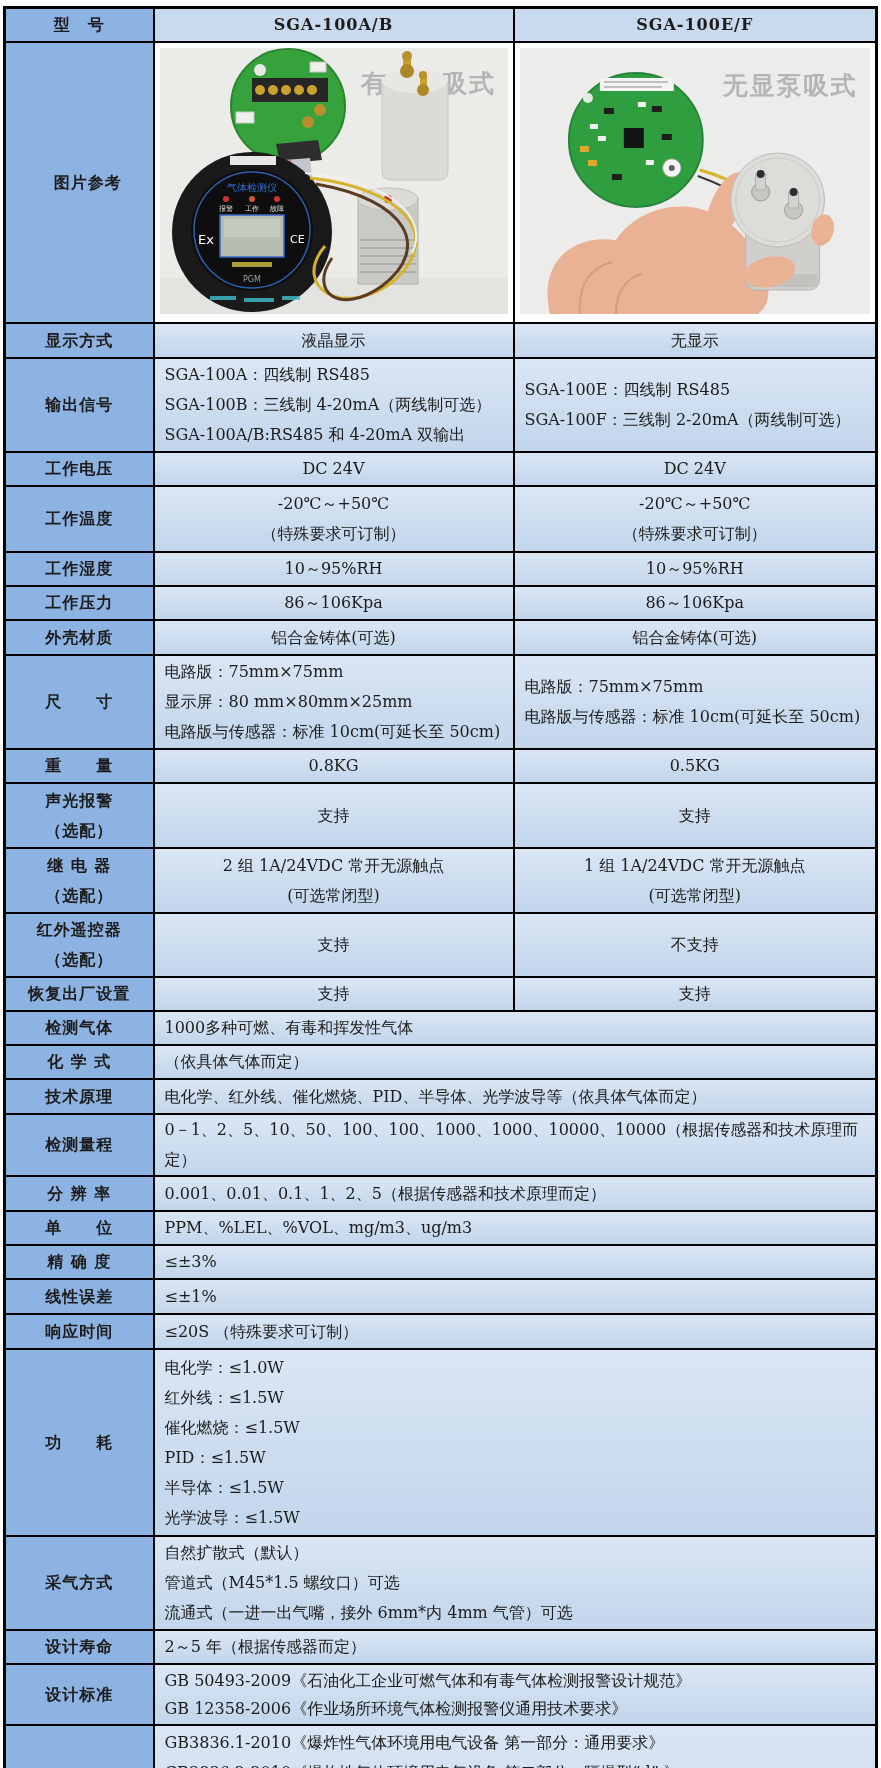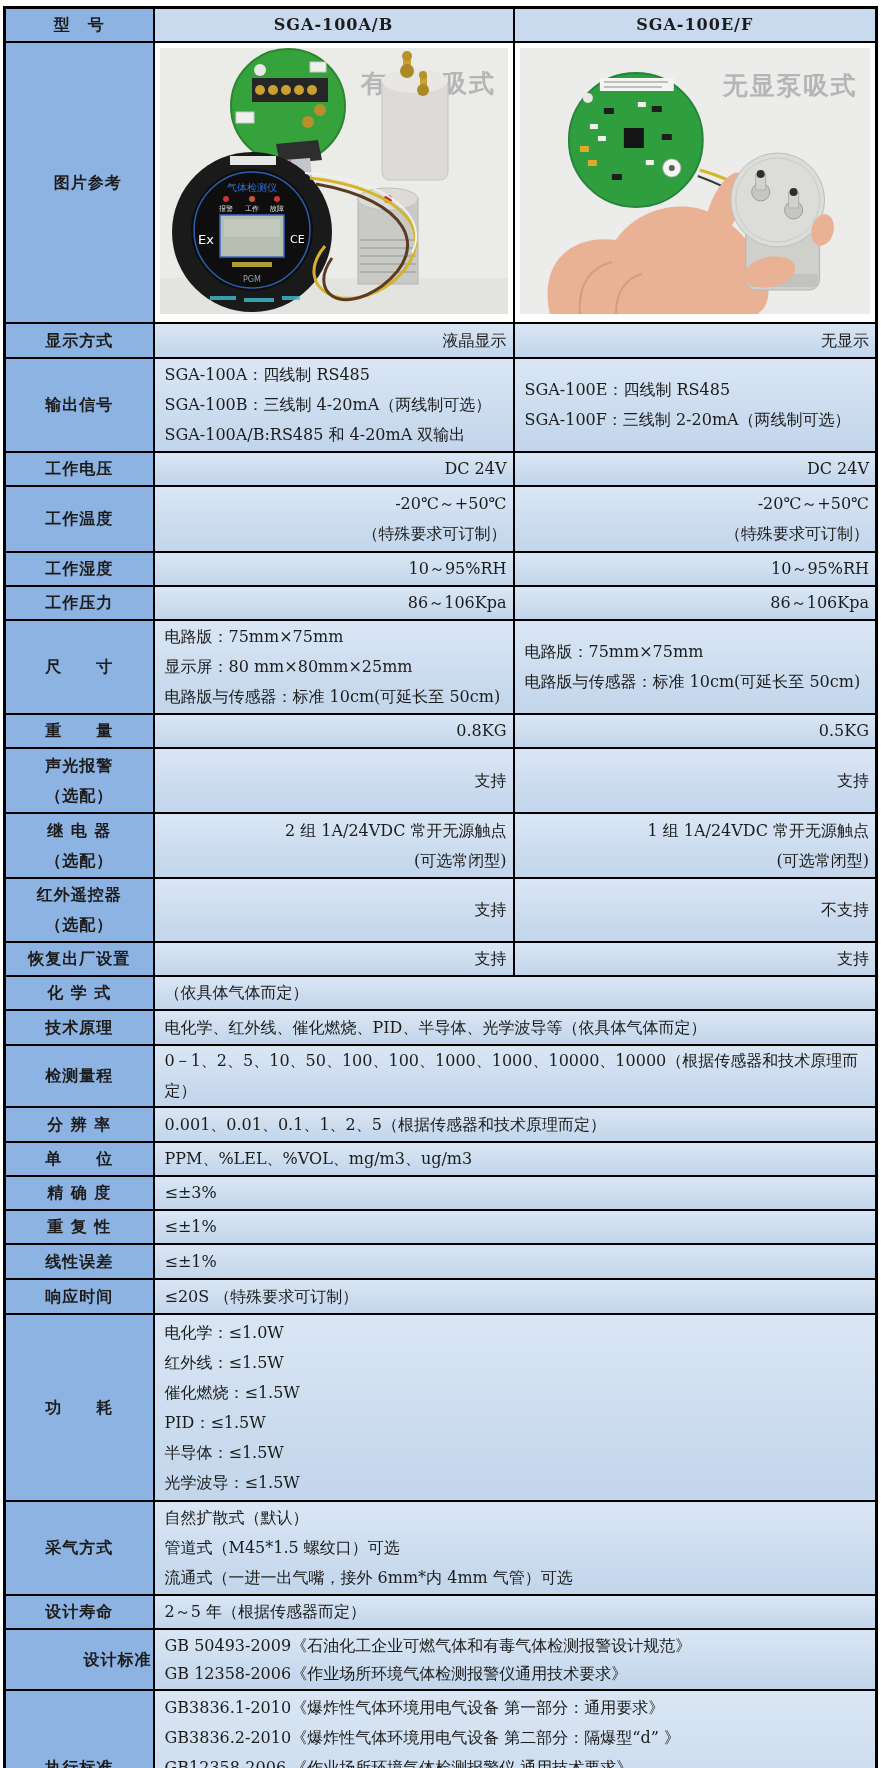--- a/index.html
+++ b/index.html
@@ -4,29 +4,29 @@
 <style>
   html,body{margin:0;padding:0;background:#fff;}
   body{width:881px;height:1768px;overflow:hidden;font-family:"DejaVu Sans",sans-serif;color:#1c1c1c;}
   table{border-collapse:collapse;table-layout:fixed;width:872px;margin:6px 0 0 3px;border:3px solid #000;}
   col.c-label{width:149px;}
   col.c-left{width:360px;}
   col.c-right{width:363px;}
   td{border:2px solid #000;font-size:16px;line-height:30px;overflow:hidden;}
   td.lbl{background:#8db3e2;font-weight:bold;text-align:center;white-space:pre-line;letter-spacing:1px;}
   td.model{background:#c9daef;font-weight:bold;text-align:center;font-family:"DejaVu Serif",serif;letter-spacing:1px;margin-left:36px;}
-  td.val{background:linear-gradient(180deg,#dae6f4 0%,#c2d5eb 100%);font-family:"DejaVu Serif",serif;text-align:right;white-space:pre-line;padding:0 6px;}
+  td.val{background:linear-gradient(180deg,#dae6f4 0%,#c2d5eb 100%);font-family:"DejaVu Serif",serif;text-align:center;white-space:pre-line;padding:0 6px;}
   td.val.al{text-align:left;padding:0 10px;}
   td.val.tight{line-height:28px;margin-top:35px;}
   td.photo{background:#fff;padding:0;vertical-align:top;}
   .ph{margin:5px;height:266px;background:#ebebe8;position:relative;}
   .ph svg{display:block;width:100%;height:100%;}
   
   .h28 td{height:28px;} .h30 td{height:30px;margin-top:8px;} .h31 td{height:31px;} .h32 td{height:32px;}
-  .h57 td{height:57px;text-align:right;} .h60 td{height:60px;} .h61 td{height:61px;} .h62 td{height:62px;}
+  .h57 td{height:57px;} .h60 td{height:60px;} .h61 td{height:61px;} .h62 td{height:62px;}
   .h90 td{height:90px;} .h152 td{height:152px;} .h183 td{height:183px;margin-left:38px;} .h277 td{height:277px;}
   .wm{font-size:25px;fill:#b5b5b5;font-weight:bold;letter-spacing:2px;}
 </style>
 </head>
 <body>
 
 <table>
   <colgroup>
       <col class="c-label">
       <col class="c-left">
@@ -207,20 +207,25 @@
   <tr class="h30">
     <td class="lbl">工作湿度</td>
     <td class="val">10～95%RH</td>
     <td class="val">10～95%RH</td>
   </tr>
   <tr class="h30">
     <td class="lbl">工作压力</td>
     <td class="val">86～106Kpa</td>
     <td class="val">86～106Kpa</td>
   </tr>
+  <tr class="h31">
+    <td class="lbl">外壳材质</td>
+    <td class="val">铝合金铸体(可选)</td>
+    <td class="val">铝合金铸体(可选)</td>
+  </tr>
   <tr class="h90">
     <td class="lbl">尺　　寸</td>
     <td class="val al">电路版：75mm×75mm
 显示屏：80 mm×80mm×25mm
 电路版与传感器：标准 10cm(可延长至 50cm)</td>
     <td class="val al">电路版：75mm×75mm
 电路版与传感器：标准 10cm(可延长至 50cm)</td>
   </tr>
   <tr class="h30">
     <td class="lbl">重　　量</td>
@@ -247,20 +252,24 @@
     <td class="val">支持</td>
     <td class="val">不支持</td>
   </tr>
   <tr class="h30">
     <td class="lbl">恢复出厂设置</td>
     <td class="val">支持</td>
     <td class="val">支持</td>
   </tr>
 
   <tr class="h30">
+    <td class="lbl">检测气体</td>
+    <td class="val al" colspan="2">1000多种可燃、有毒和挥发性气体</td>
+  </tr>
+  <tr class="h30">
     <td class="lbl">化 学 式</td>
     <td class="val al" colspan="2">（依具体气体而定）</td>
   </tr>
   <tr class="h31">
     <td class="lbl">技术原理</td>
     <td class="val al" colspan="2">电化学、红外线、催化燃烧、PID、半导体、光学波导等（依具体气体而定）</td>
   </tr>
   <tr class="h32">
     <td class="lbl">检测量程</td>
     <td class="val al" colspan="2">0－1、2、5、10、50、100、100、1000、1000、10000、10000（根据传感器和技术原理而定）</td>
@@ -269,24 +278,20 @@
     <td class="lbl">分 辨 率</td>
     <td class="val al" colspan="2">0.001、0.01、0.1、1、2、5（根据传感器和技术原理而定）</td>
   </tr>
   <tr class="h30">
     <td class="lbl">单　　位</td>
     <td class="val al" colspan="2">PPM、%LEL、%VOL、mg/m3、ug/m3</td>
   </tr>
   <tr class="h30">
     <td class="lbl">精 确 度</td>
     <td class="val al" colspan="2">≤±3%</td>
-  </tr>
-  <tr class="h30">
-    <td class="lbl">重 复 性</td>
-    <td class="val al" colspan="2">≤±1%</td>
   </tr>
   <tr class="h31">
     <td class="lbl">线性误差</td>
     <td class="val al" colspan="2">≤±1%</td>
   </tr>
   <tr class="h31">
     <td class="lbl">响应时间</td>
     <td class="val al" colspan="2">≤20S （特殊要求可订制）</td>
   </tr>
   <tr class="h183">

